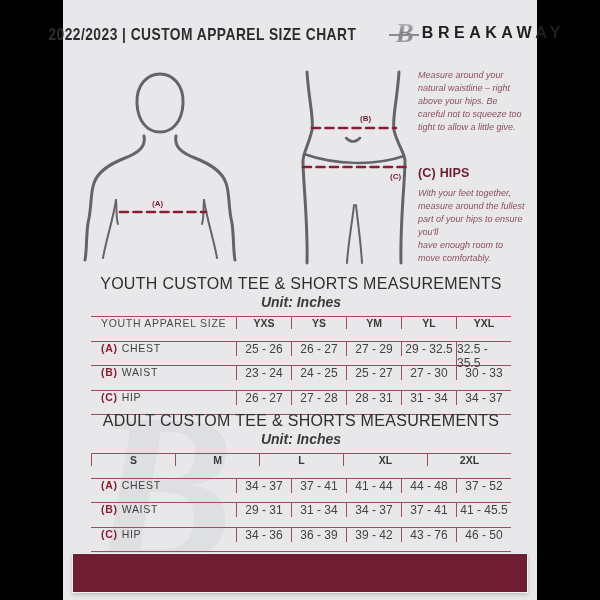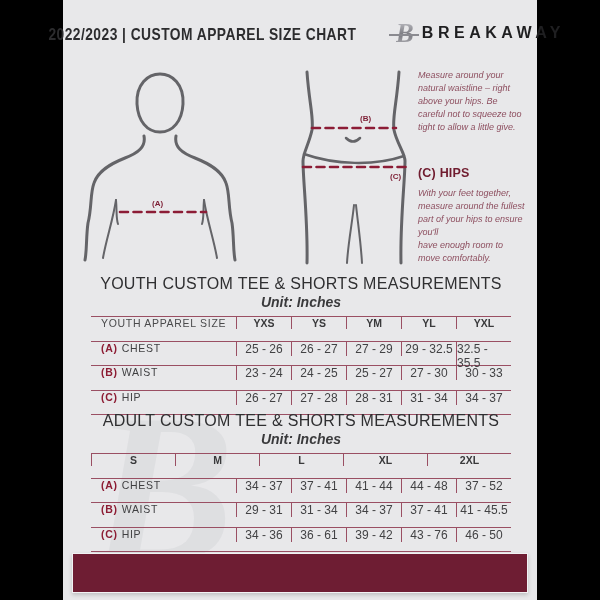--- a/index.html
+++ b/index.html
@@ -205,21 +205,21 @@
           <div class="td">34 - 37</div>
           <div class="td">37 - 41</div>
           <div class="td">41 - 45.5</div>
         </div>
         <div class="tr">
           <div class="td lbl">
               <span class="pfx">(C)</span>
               <span>HIP</span>
             </div>
           <div class="td">34 - 36</div>
-          <div class="td">36 - 61</div>
+          <div class="td">36 - 39</div>
           <div class="td">39 - 42</div>
           <div class="td">43 - 76</div>
           <div class="td">46 - 50</div>
         </div>
       </div>
     </div>
 
     <div class="footer-bar"></div>
 
   </div>

